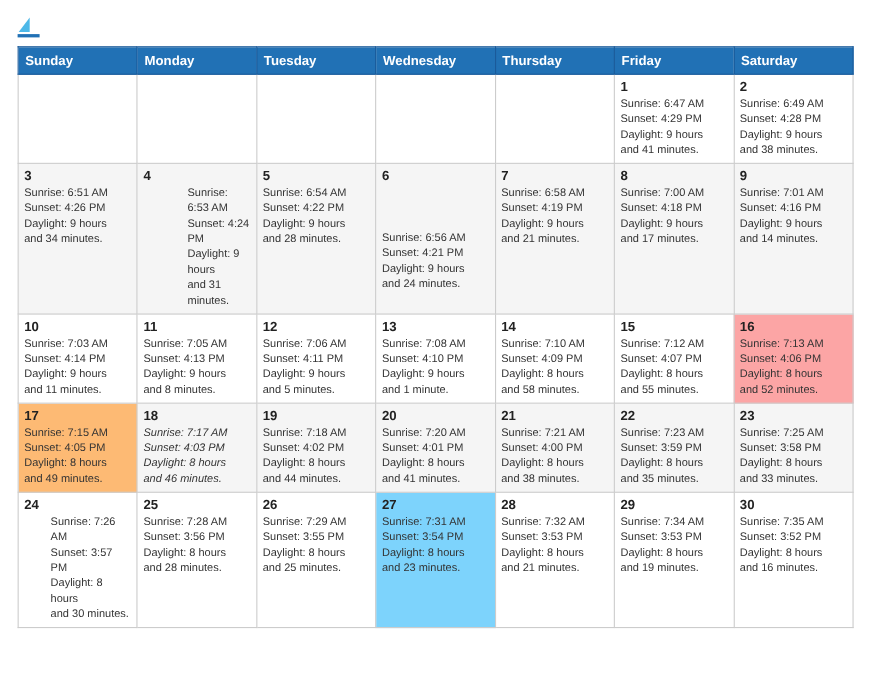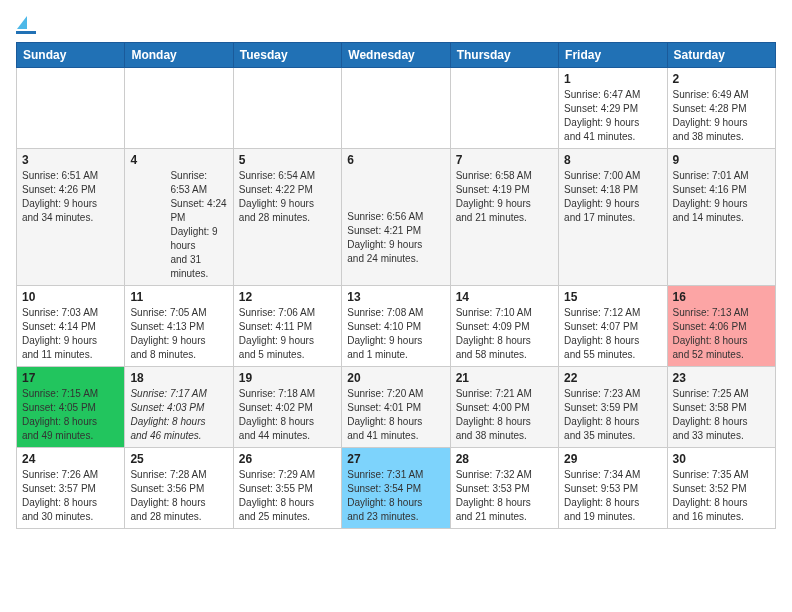--- a/index.html
+++ b/index.html
@@ -235,21 +235,21 @@
         </td>
         <td style="background: #fca5a5;">
           <span class="day-number">16</span>
           <div class="day-info" style="white-space: pre-line;">Sunrise: 7:13 AM
 Sunset: 4:06 PM
 Daylight: 8 hours
 and 52 minutes.</div>
         </td>
       </tr>
       <tr>
-        <td style="background: #22c55e;">
+        <td style="background: #fdba74;">
           <span class="day-number">17</span>
           <div class="day-info" style="white-space: pre-line;">Sunrise: 7:15 AM
 Sunset: 4:05 PM
 Daylight: 8 hours
 and 49 minutes.</div>
         </td>
         <td style="background: rgb(245, 245, 245);">
           <span class="day-number">18</span>
           <div class="day-info" style="white-space: pre-line; font-style: italic;">Sunrise: 7:17 AM
 Sunset: 4:03 PM
@@ -288,21 +288,21 @@
           <span class="day-number">23</span>
           <div class="day-info" style="white-space: pre-line;">Sunrise: 7:25 AM
 Sunset: 3:58 PM
 Daylight: 8 hours
 and 33 minutes.</div>
         </td>
       </tr>
       <tr>
         <td style="background: rgb(255, 255, 255);">
           <span class="day-number">24</span>
-          <div class="day-info" style="white-space: pre-line;">Sunrise: 7:26 AM
+          <div class="day-info" style="white-space: pre-line; margin-left: 24px;">Sunrise: 7:26 AM
 Sunset: 3:57 PM
 Daylight: 8 hours
 and 30 minutes.</div>
         </td>
         <td style="background: rgb(255, 255, 255);">
           <span class="day-number">25</span>
           <div class="day-info" style="white-space: pre-line;">Sunrise: 7:28 AM
 Sunset: 3:56 PM
 Daylight: 8 hours
 and 28 minutes.</div>
@@ -324,21 +324,21 @@
         <td style="background: rgb(255, 255, 255);">
           <span class="day-number">28</span>
           <div class="day-info" style="white-space: pre-line;">Sunrise: 7:32 AM
 Sunset: 3:53 PM
 Daylight: 8 hours
 and 21 minutes.</div>
         </td>
         <td style="background: rgb(255, 255, 255);">
           <span class="day-number">29</span>
           <div class="day-info" style="white-space: pre-line;">Sunrise: 7:34 AM
-Sunset: 9:53 PM
+Sunset: 3:53 PM
 Daylight: 8 hours
 and 19 minutes.</div>
         </td>
         <td style="background: rgb(255, 255, 255);">
           <span class="day-number">30</span>
           <div class="day-info" style="white-space: pre-line;">Sunrise: 7:35 AM
 Sunset: 3:52 PM
 Daylight: 8 hours
 and 16 minutes.</div>
         </td>

